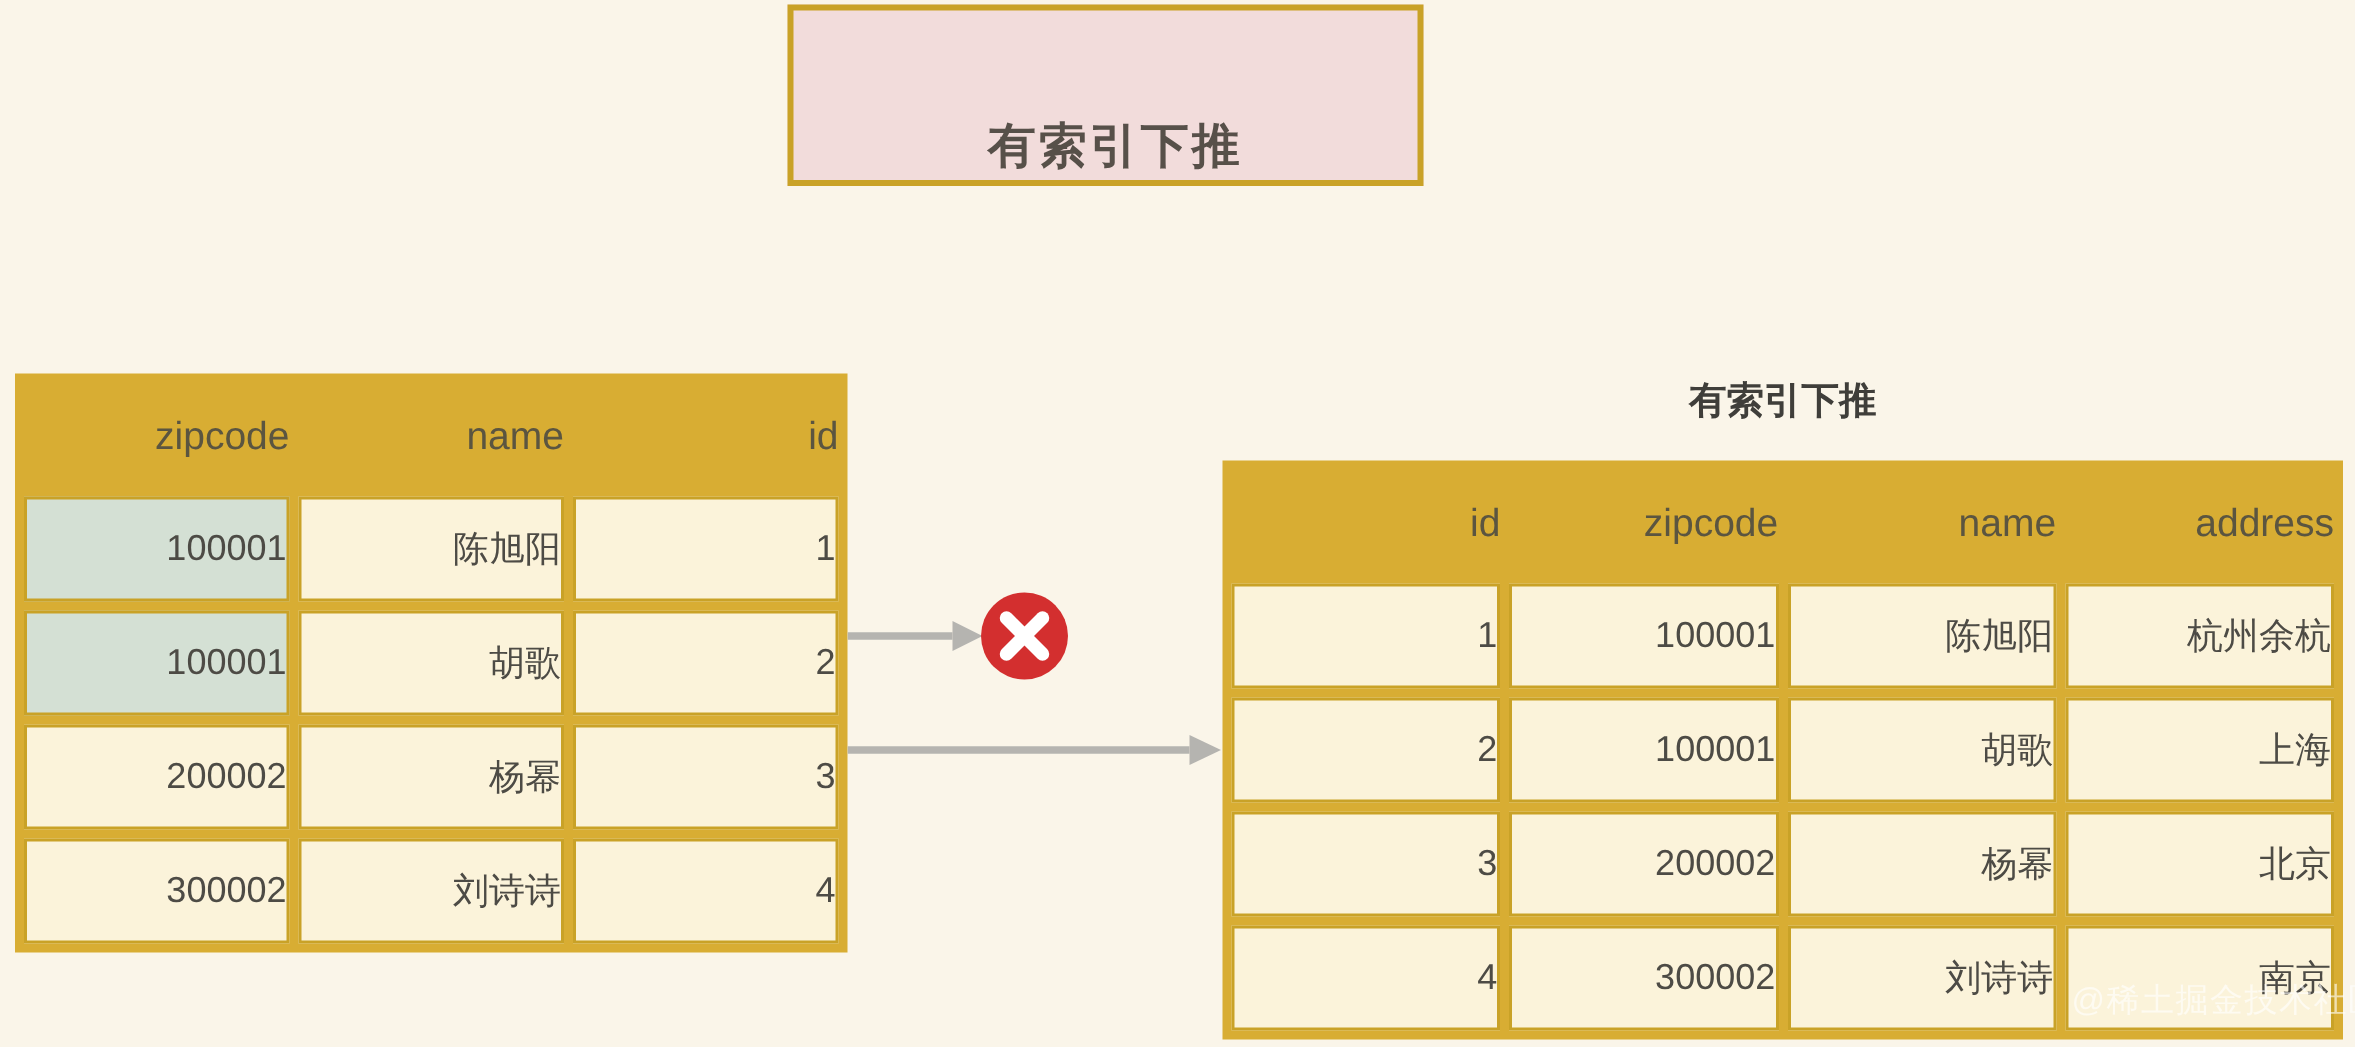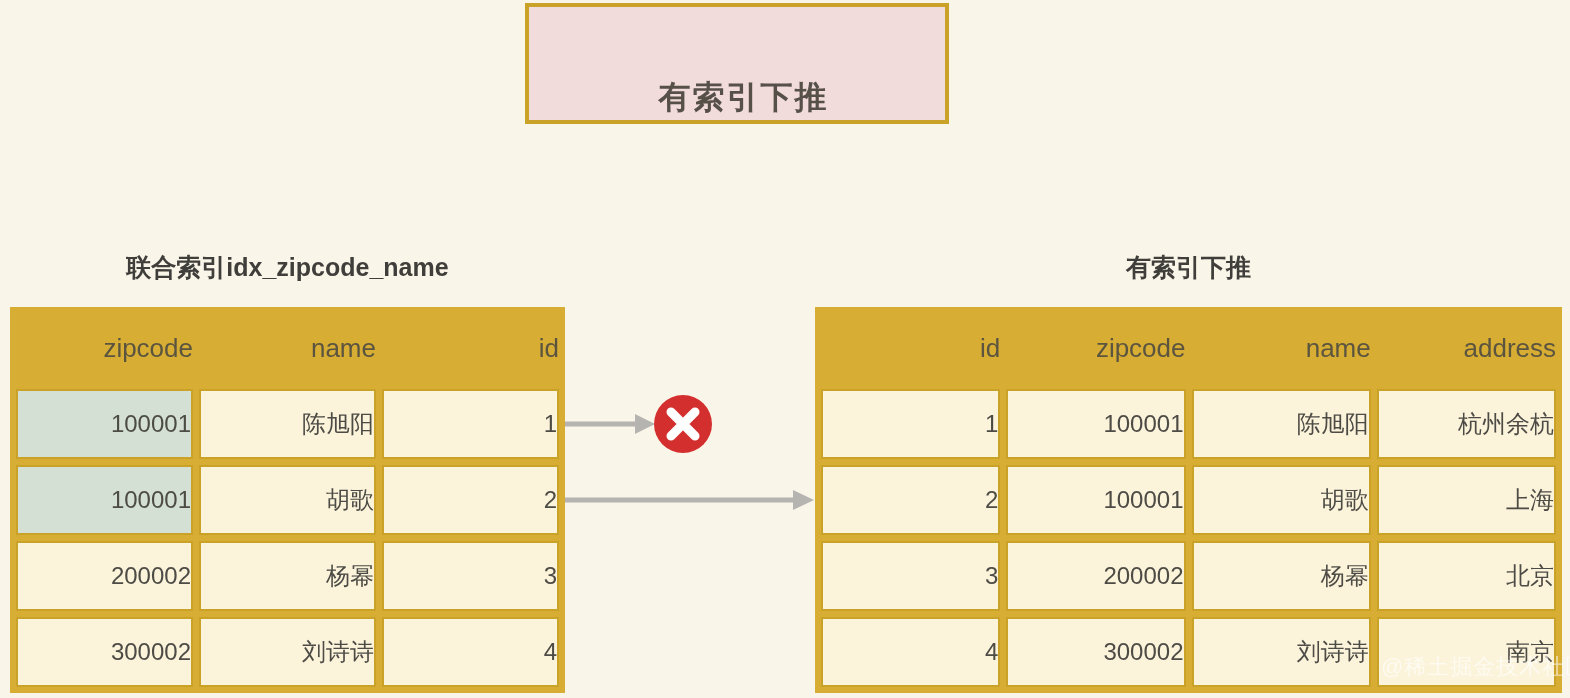--- a/index.html
+++ b/index.html
@@ -65,21 +65,20 @@
 </head>
 <body>
 
 <div class="canvas">
 
   <div class="title-box">
     <span>有索引下推</span>
   </div>
 
   <div class="table-group left">
-    <div class="table-title">联合索引idx_zipcode_name</div>
     <div class="dtable">
         <div class="drow">
           <div class="dcell header">zipcode</div>
           <div class="dcell header">name</div>
           <div class="dcell header">id</div>
         </div>
         <div class="drow">
           <div class="dcell body highlight">100001</div>
           <div class="dcell body">陈旭阳</div>
           <div class="dcell body">1</div>

